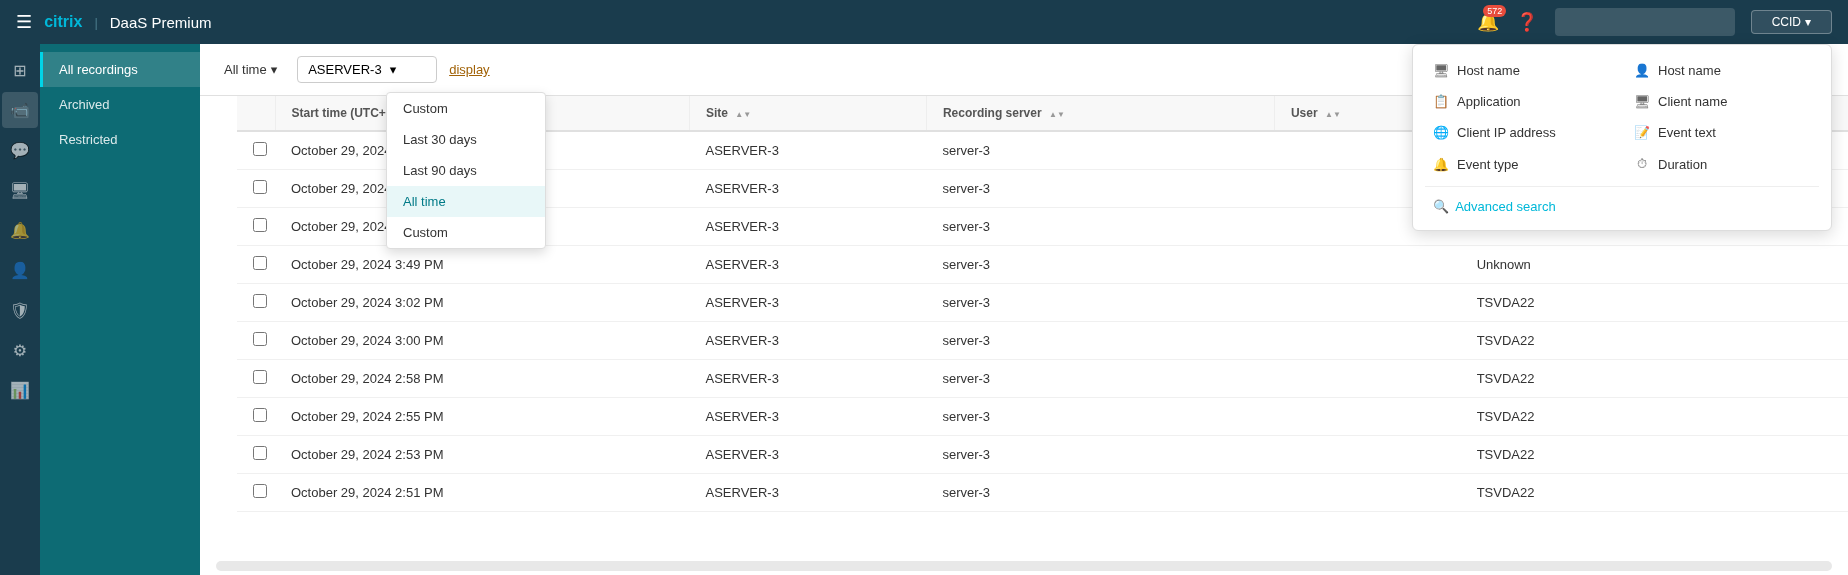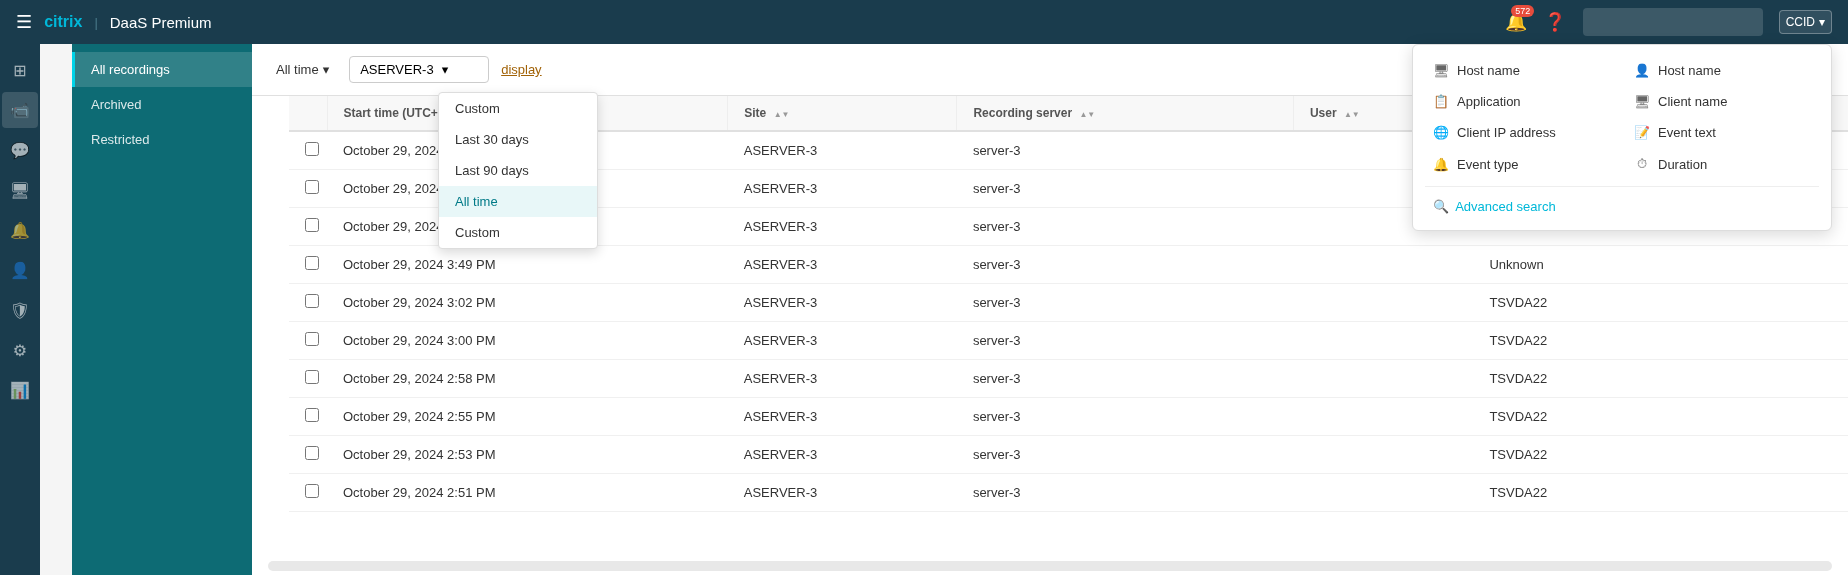--- a/index.html
+++ b/index.html
@@ -22,21 +22,21 @@
     .citrix-logo { display: flex; align-items: center; gap: 8px; }
     .citrix-text { color: #00b8d9; font-size: 16px; font-weight: 600; }
     .divider-v { color: #4a7a8a; margin: 0 4px; }
     .app-title { color: white; font-size: 15px; }
     .top-nav-right { display: flex; align-items: center; gap: 16px; }
     .notif-badge { position: relative; }
     .notif-icon { color: white; font-size: 18px; cursor: pointer; }
     .badge { position: absolute; top: -6px; right: -6px; background: #e74c3c; color: white; border-radius: 10px; font-size: 9px; padding: 1px 4px; min-width: 16px; text-align: center; }
     .help-icon { color: white; font-size: 18px; cursor: pointer; }
     .search-bar-top { background: rgba(255,255,255,0.15); border: none; border-radius: 4px; height: 28px; width: 180px; padding: 0 8px; color: white; font-size: 12px; }
-    .ccid-btn { background: rgba(255,255,255,0.1); border: 1px solid rgba(255,255,255,0.3); border-radius: 4px; color: white; padding: 4px 6px; font-size: 12px; cursor: pointer; display: flex; align-items: center; gap: 4px; }
+    .ccid-btn { background: rgba(255,255,255,0.1); border: 1px solid rgba(255,255,255,0.3); border-radius: 4px; color: white; padding: 4px 20px; font-size: 12px; cursor: pointer; display: flex; align-items: center; gap: 4px; }
 
     
     .main-layout { display: flex; flex: 1; overflow: hidden; }
 
     
     .icon-sidebar {
       background: #1a3c4d;
       width: 40px;
       display: flex;
       flex-direction: column;
@@ -51,26 +51,25 @@
       color: rgba(255,255,255,0.6);
       cursor: pointer;
       border-radius: 4px;
       font-size: 16px;
     }
     .icon-sidebar-item.active { color: white; background: rgba(255,255,255,0.15); }
 
     
     .nav-sidebar {
       background: #0d6b74;
-      width: 180px;
+      width: 160px;
       display: flex;
       flex-direction: column;
       flex-shrink: 0;
       padding-top: 8px;
-      margin-left: 32px;
     }
     .nav-item {
       padding: 10px 16px;
       color: rgba(255,255,255,0.85);
       cursor: pointer;
       font-size: 13px;
       border-left: 3px solid transparent;
     }
     .nav-item.active {
       background: rgba(255,255,255,0.15);

